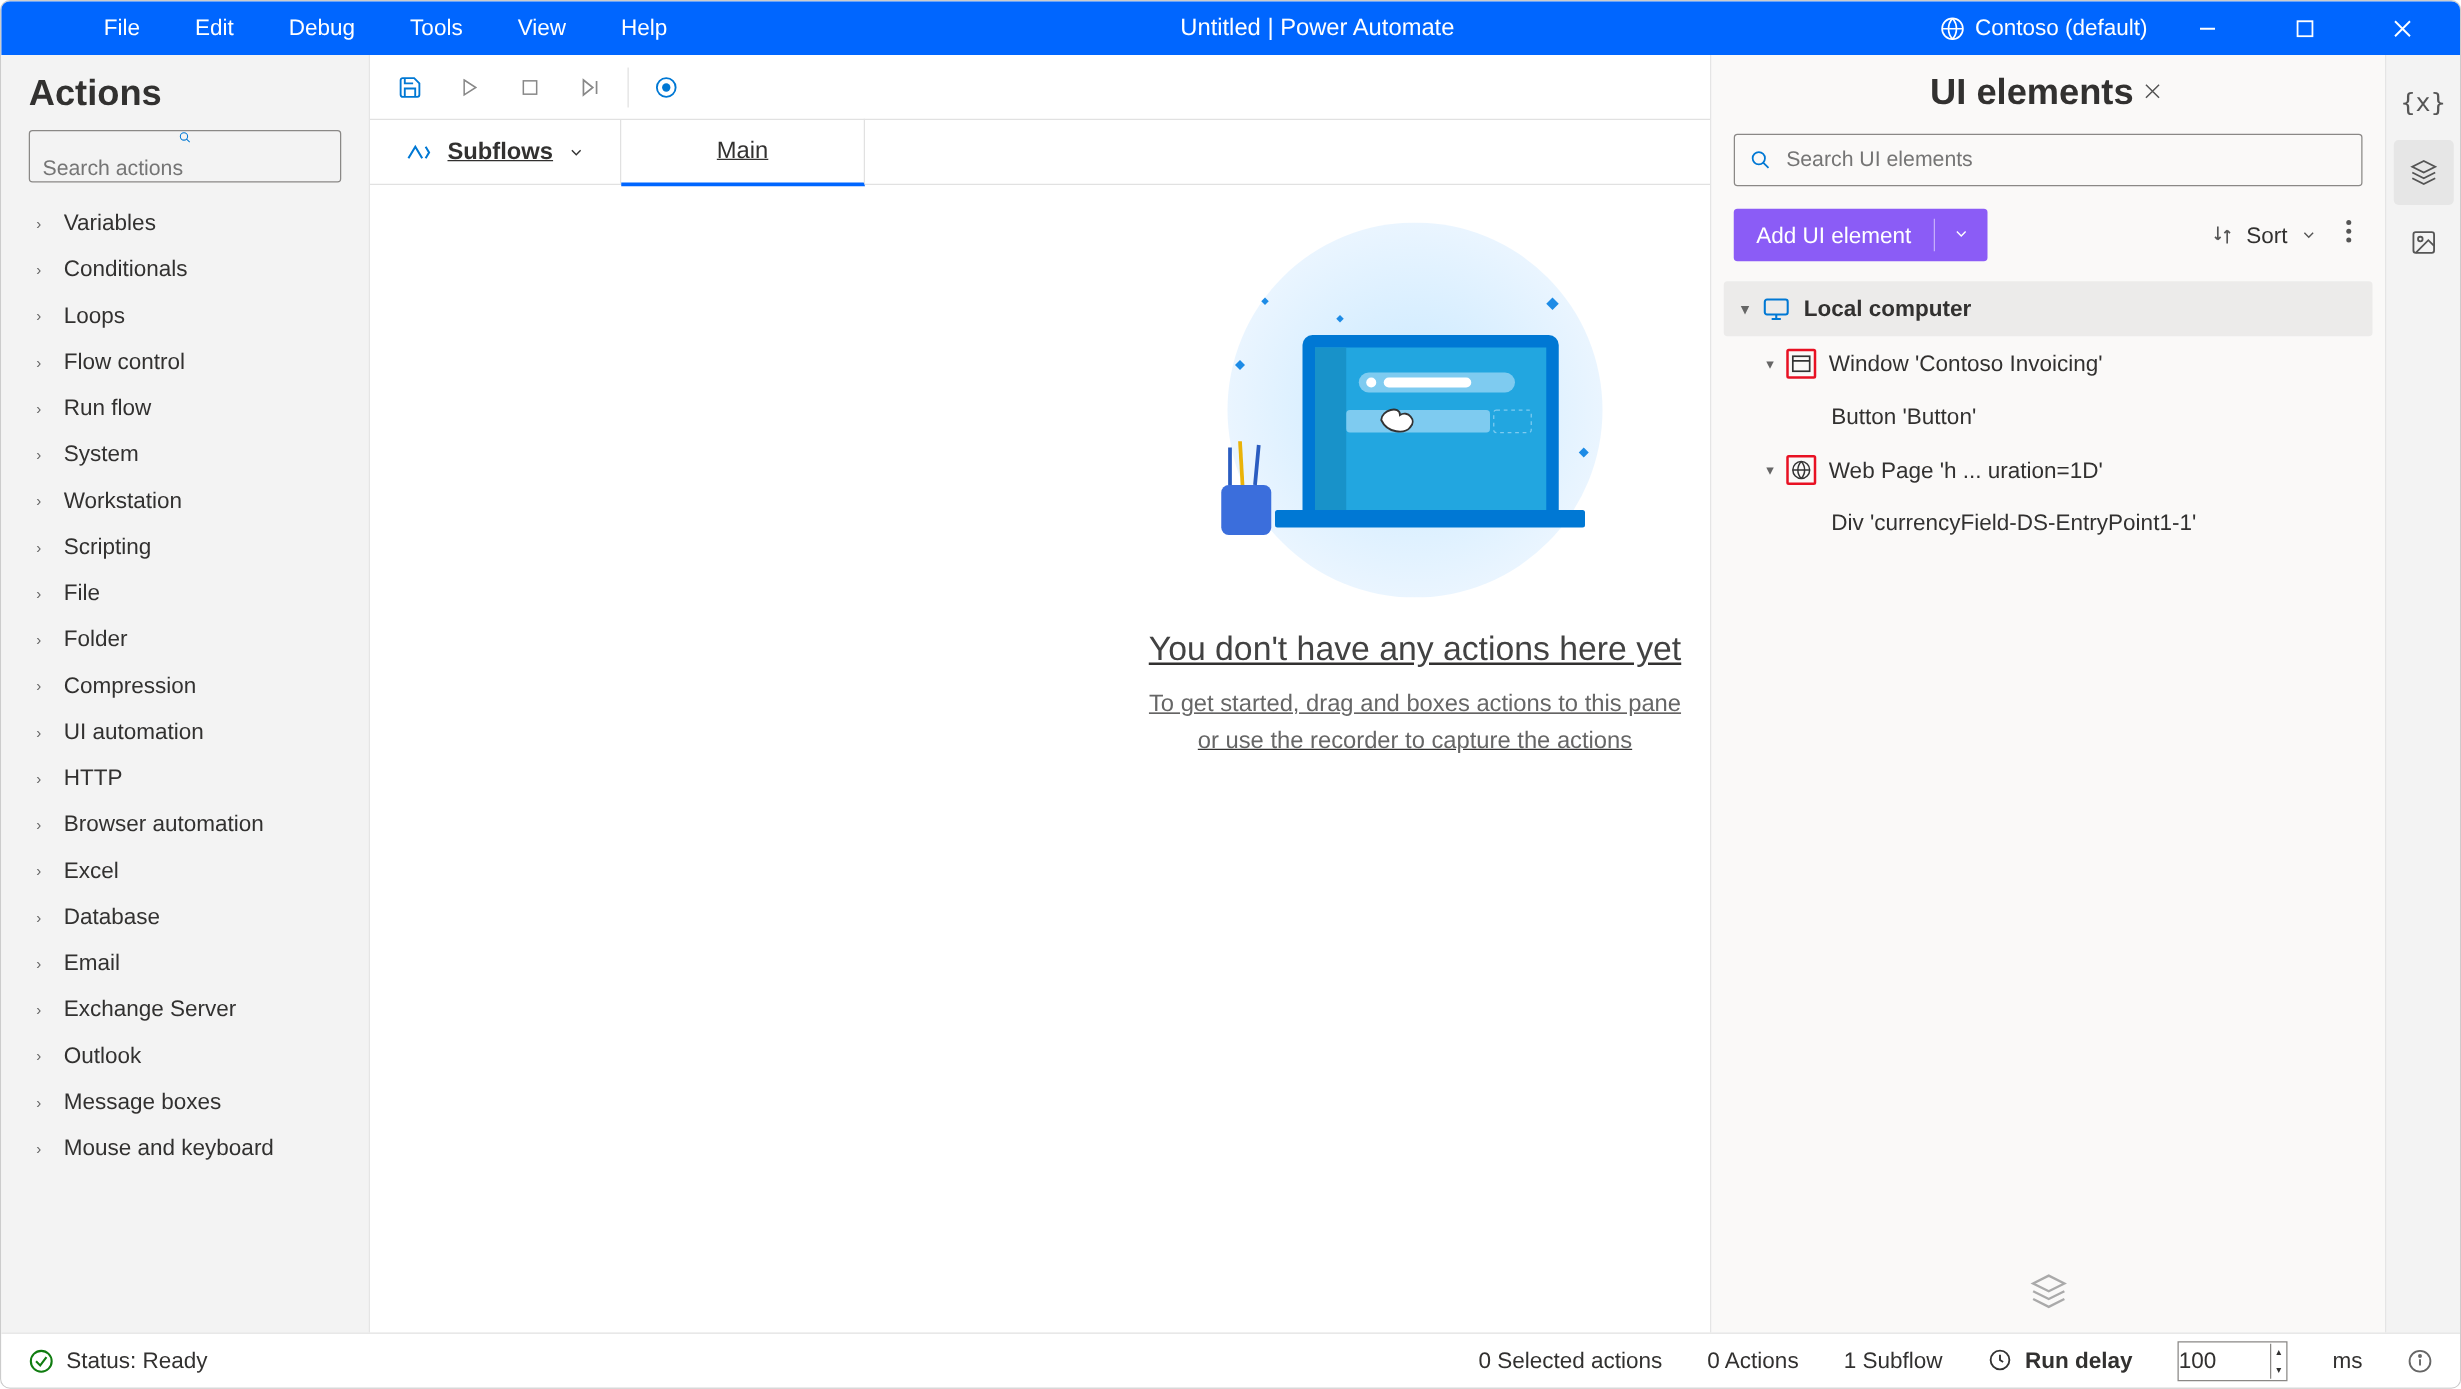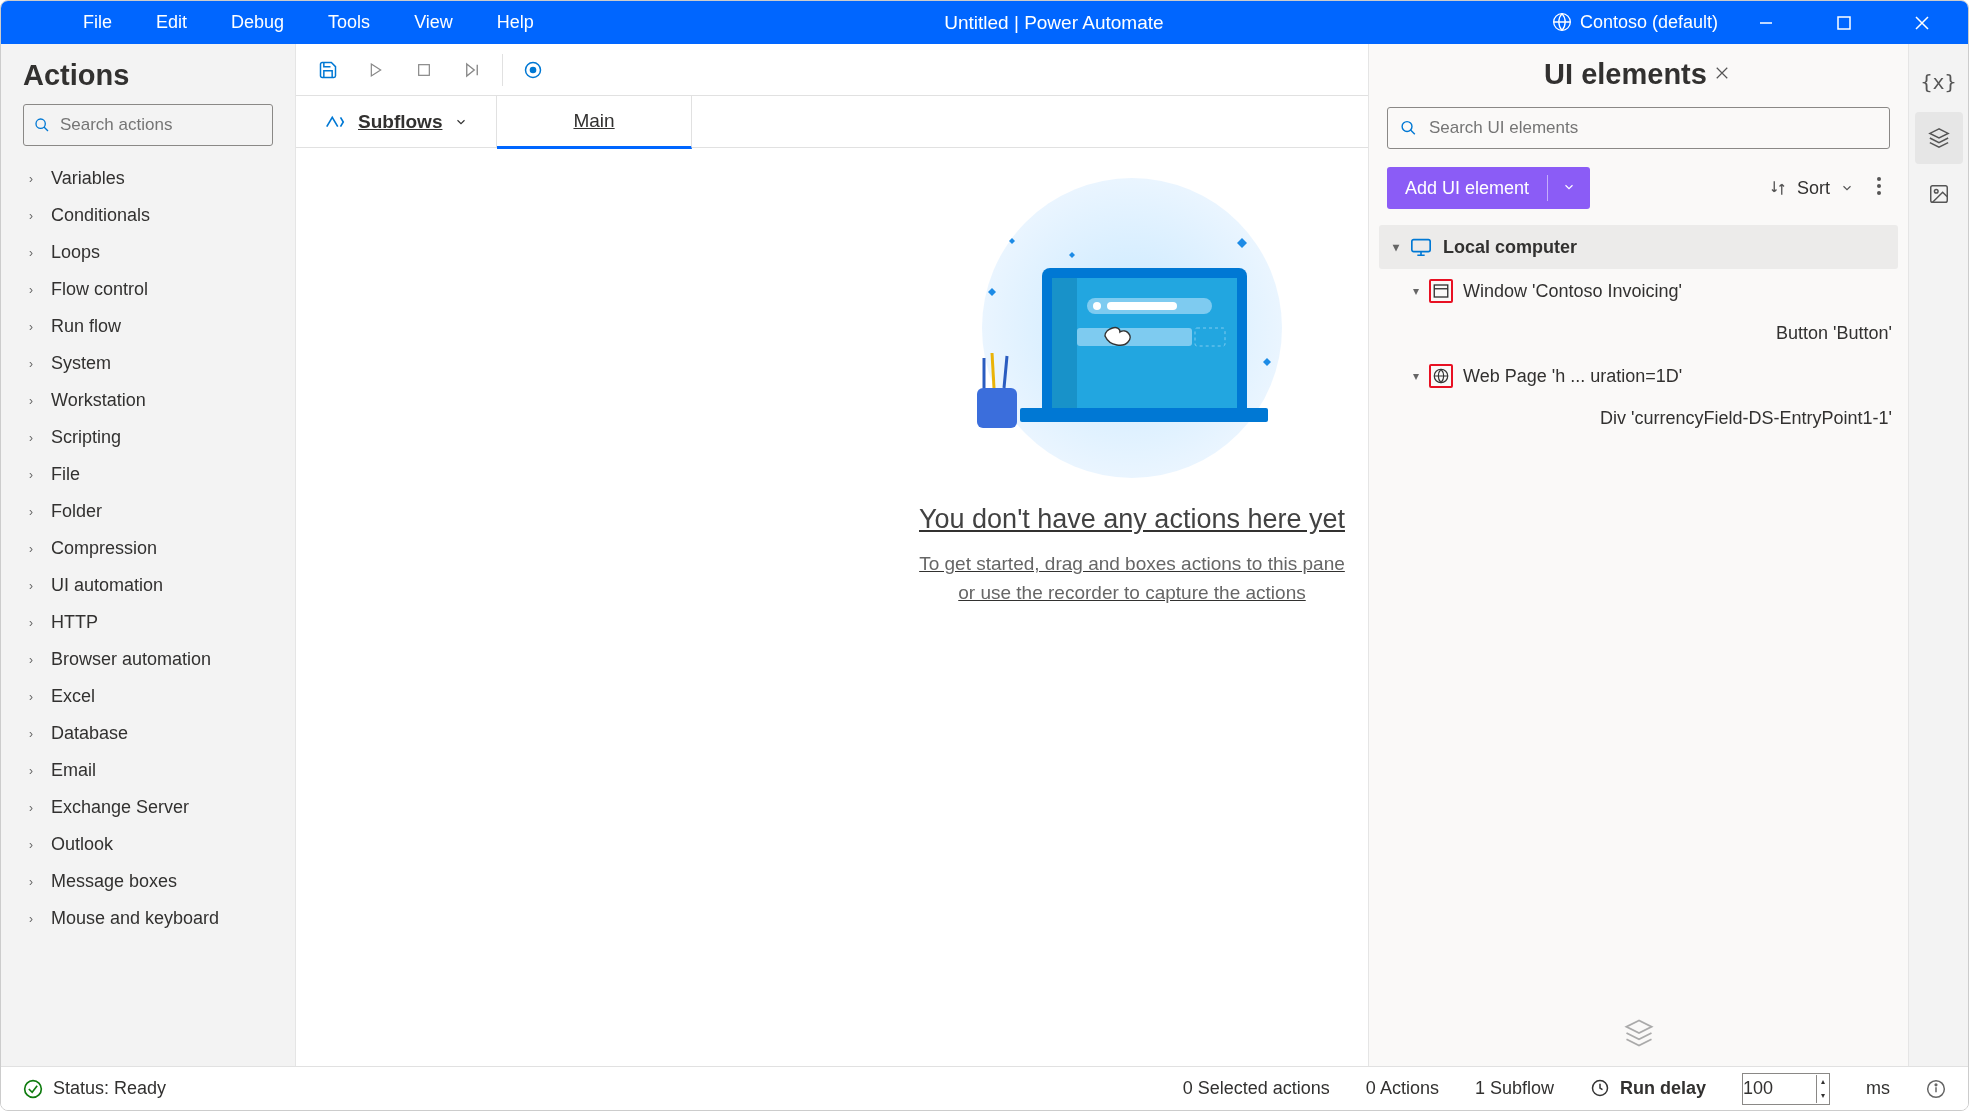--- a/index.html
+++ b/index.html
@@ -4,32 +4,32 @@
 <style>
   * { box-sizing: border-box; margin: 0; padding: 0; }
   body { font-family: "Segoe UI", -apple-system, sans-serif; font-size: 14px; color: #323130; background: #fff; width: 1969px; height: 1111px; overflow: hidden; border: 1px solid #ccc; border-radius: 8px; transform-origin: top left; }
 
   
   .title-bar { height: 43px; background: #0066ff; color: #fff; display: flex; align-items: center; padding: 0 8px 0 60px; font-weight: 400; }
   .menu-bar { display: flex; gap: 0; }
   .menu-item { padding: 0 22px; line-height: 43px; cursor: pointer; font-size: 18px; }
   .title-text { flex: 1; text-align: center; font-size: 19px; }
   .title-right { display: flex; align-items: center; gap: 18px; padding-right: 8px; }
-  .workspace { display:flex; gap:8px; align-items:flex-start; font-size: 18px; }
+  .workspace { display:flex; gap:8px; align-items:flex-end; font-size: 18px; }
   .window-btn { width: 60px; height: 43px; display:flex; align-items:center; justify-content:center; cursor:pointer; }
 
   
   .toolbar { height: 52px; border-bottom: 1px solid #e1e1e1; display:flex; align-items:center; padding: 0 8px; margin-left: 295px; }
   .tool-btn { width: 48px; height: 40px; display:flex; align-items:center; justify-content:center; cursor:pointer; }
   .tool-sep { width:1px; height:32px; background:#e1e1e1; margin:0 6px; }
 
   
   .actions-panel { width: 295px; background: #f3f3f3; display:flex; flex-direction:column; border-right: 1px solid #e5e5e5; padding-bottom: 8px; position: absolute; top: 43px; bottom: 42px; left: 0; }
   .panel-title { font-size: 29px; font-weight: 600; padding: 15px 22px 12px; }
-  .search-box { margin: 0 22px 14px; height: 42px; border: 1px solid #8a8886; border-radius: 3px; display:flex; align-items:center; padding: 0 10px; gap: 10px; background:#f3f3f3; }
+  .search-box { margin: 0 22px 14px; height: 42px; border: 1px solid #8a8886; border-radius: 3px; display:flex; align-items:center; padding: 0 10px; gap: 10px; background:#f3f3f3;flex-direction:column; }
   .search-box input { border:none; background:transparent; outline:none; font-size: 17px; width:100%; color:#666; }
   .action-list { overflow-y:auto; flex:1; padding-left: 18px; padding-right: 6px; }
   .action-list::-webkit-scrollbar { width: 6px; }
   .action-list::-webkit-scrollbar-thumb { background: #c8c8c8; border-radius:3px; }
   .action-item { display:flex; align-items:center; gap: 12px; padding: 8px 10px; cursor:pointer; font-size: 18px; }
   .chev { width:10px; color:#666; font-size:12px; }
 
   
   .center-wrap { margin-left: 295px; flex:1; display:flex; flex-direction:column;text-decoration:underline; }
   .center-top { display:flex; height:52px; border-bottom:1px solid #e1e1e1; align-items:center; position:relative; }
@@ -53,21 +53,21 @@
   .add-btn-main { padding:0 18px; }
   .add-btn-sep { width:1px; height:26px; background:rgba(255,255,255,.5); }
   .add-btn-chev { padding:0 14px; }
   .sort-ctl { margin-left:auto; display:flex; align-items:center; gap:10px; font-size:18px; cursor:pointer; }
   .more-ctl { padding:0 8px; cursor:pointer; font-size:20px; }
 
   .tree { padding: 4px 10px 0 10px; font-size:18px; }
   .tree-row { display:flex; align-items:center; gap:10px; padding:10px 6px 10px 14px; cursor:pointer; border-radius:3px; }
   .tree-row.root { background:#ecebea; font-weight:600; }
   .tree-row.l2 { padding-left: 34px; }
-  .tree-row.l3 { padding-left: 86px; justify-content: flex-end; }
+  .tree-row.l3 { padding-left: 86px; }
   .tree-chev { font-size:12px; color:#666; }
   .tree-icon { width:24px; height:24px; display:inline-flex; align-items:center; justify-content:center; }
   .red-box { border:2px solid #e81123; padding:1px; border-radius:2px; }
 
   .bottom-layer { flex:1; display:flex; align-items:flex-end; justify-content:center; padding-bottom:20px; color:#888; }
 
   
   .right-strip { width:60px; border-left:1px solid #e5e5e5; position:absolute; right:0; top:43px; bottom:42px; display:flex; flex-direction:column; align-items:center; gap:4px; padding-top:12px; background:#f3f3f3; }
   .strip-btn { width:48px; height:52px; display:flex; align-items:center; justify-content:center; cursor:pointer; font-size:20px; color:#555; border-radius:4px; }
   .strip-btn.active { background:#e6e6e6; }

